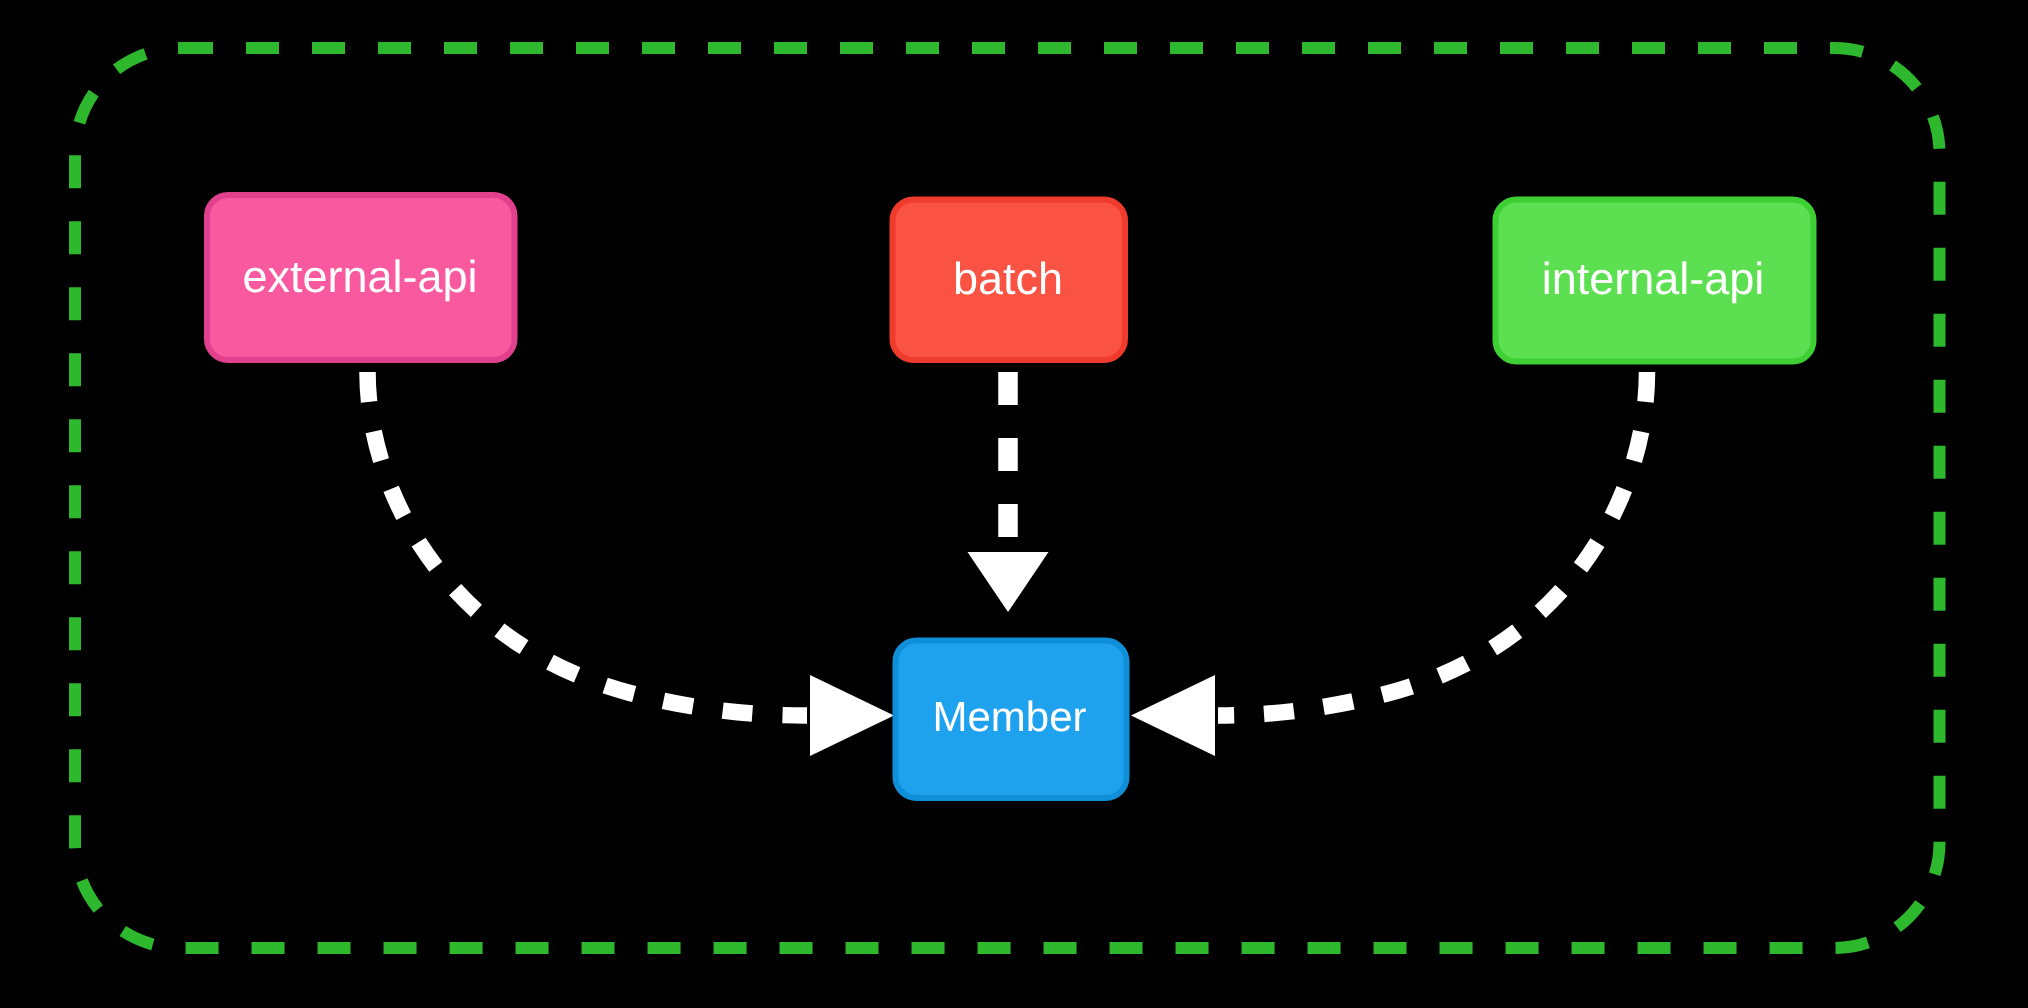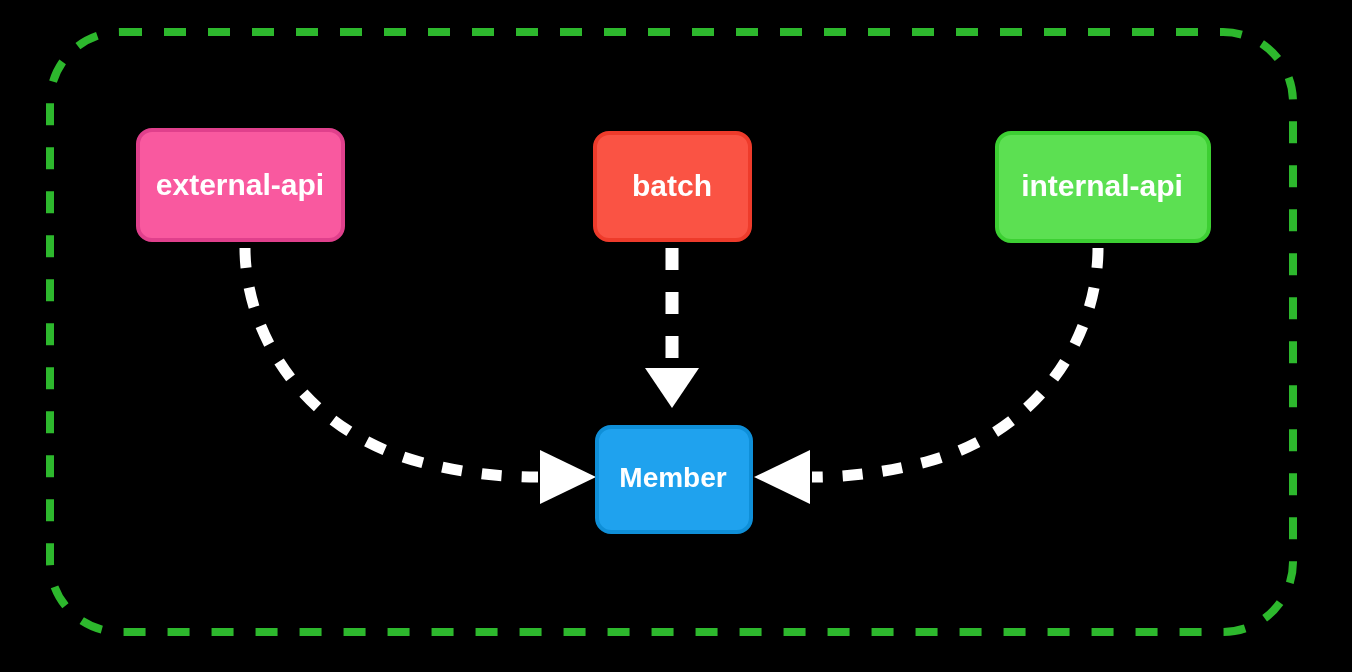--- a/index.html
+++ b/index.html
@@ -11,21 +11,20 @@
     width: 1352px;
     height: 672px;
     overflow: hidden;
     font-family: "Liberation Sans", sans-serif;
   }
   #diagram-root {
     position: relative;
     width: 1352px;
     height: 672px;
     background: #000000;
-    font-weight: bold;
   }
   #diagram-svg {
     position: absolute;
     left: 0;
     top: 0;
     width: 1352px;
     height: 672px;
     display: block;
   }
   .node-label {

